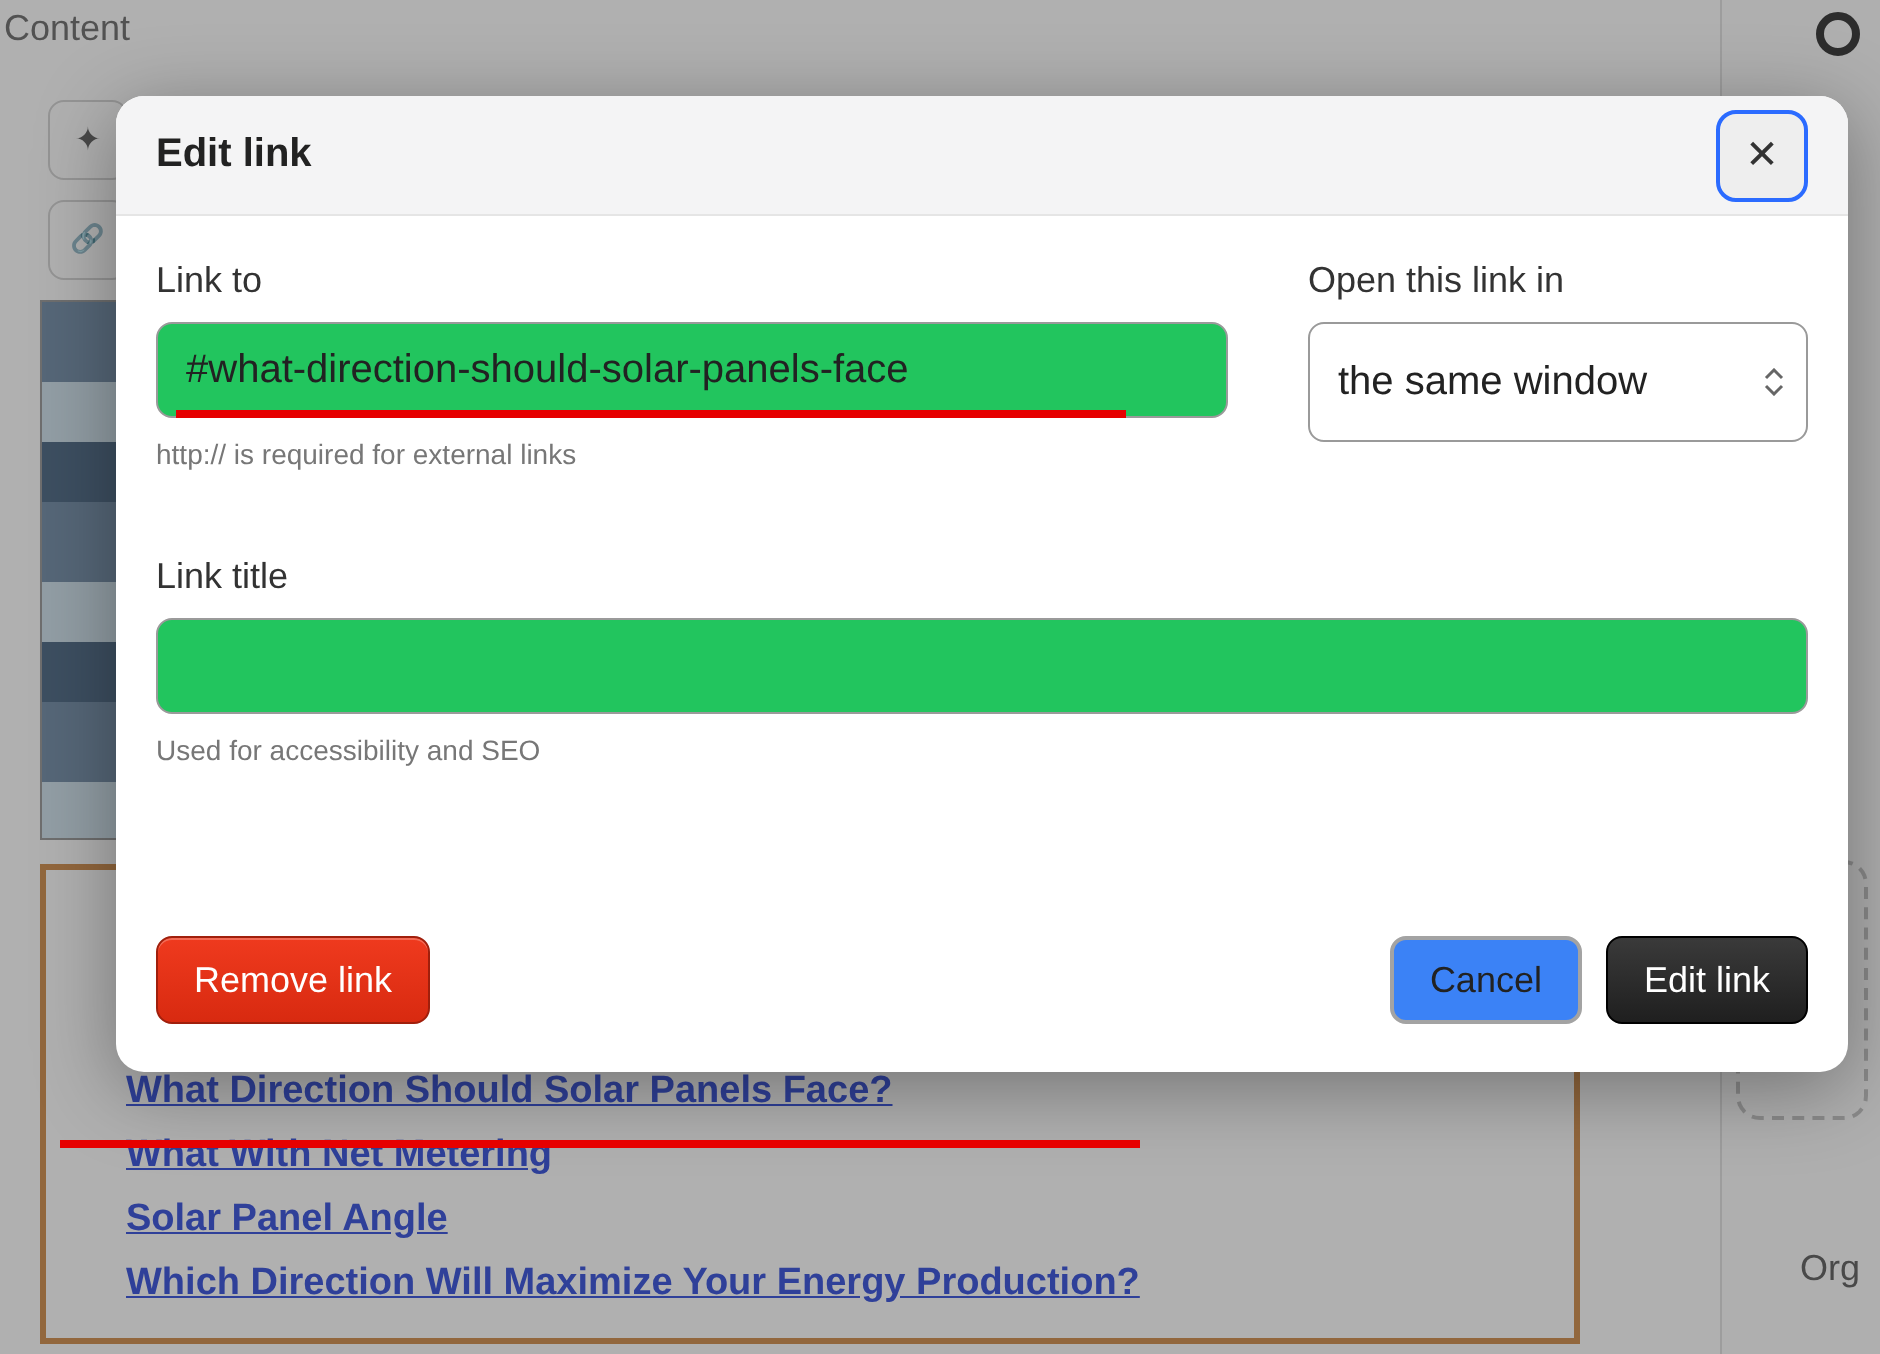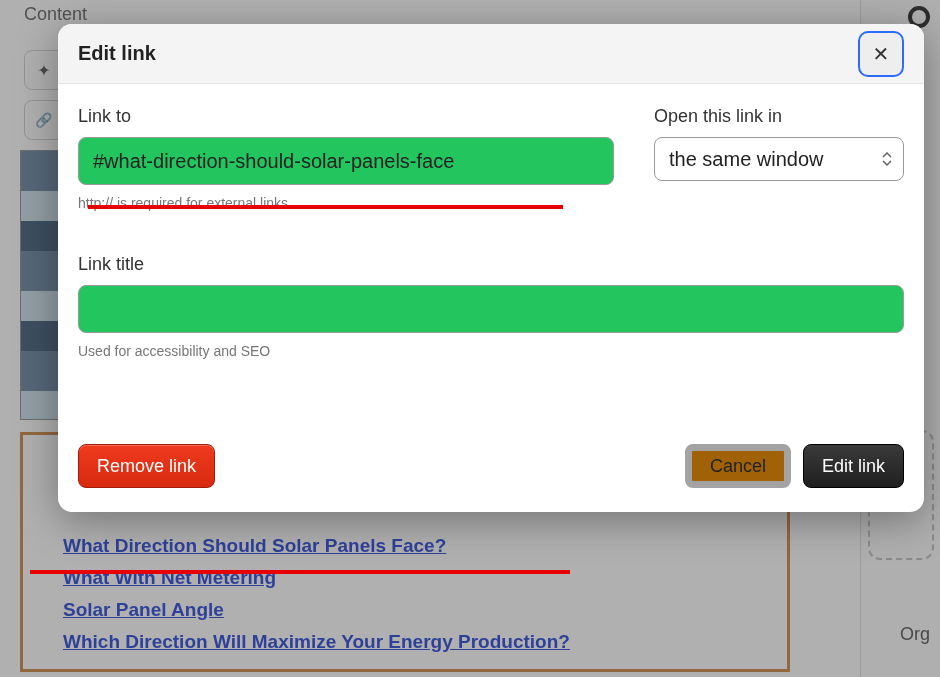--- a/index.html
+++ b/index.html
@@ -6,21 +6,21 @@
   html, body { width: 940px; height: 677px; overflow: hidden; font-family: -apple-system, BlinkMacSystemFont, "Segoe UI", Helvetica, Arial, sans-serif; }
   body { position: relative; background: #f5f5f5; }
 
   
   .bg {
     position: absolute; inset: 0;
     background: #fff;
     filter: brightness(1);
   }
   .bg .content-label {
-    position: absolute; top: 4px; left: 24px;
+    position: absolute; top: 4px; left: 2px;
     font-size: 18px; color: #555;
   }
   .bg .toolbar-btn {
     position: absolute;
     width: 40px; height: 40px;
     border: 1px solid #ccc; border-radius: 8px;
     background: #fff;
     display: flex; align-items: center; justify-content: center;
     color: #444;
   }
@@ -77,21 +77,21 @@
   
   .scrim {
     position: absolute; inset: 0;
     background: rgba(80,80,80,0.45);
     z-index: 10;
   }
 
   
   .modal {
     position: absolute; z-index: 20;
-    top: 24px; left: 58px;
+    top: 48px; left: 58px;
     width: 866px; height: 488px;
     background: #fff;
     border-radius: 14px;
     box-shadow: 0 8px 40px rgba(0,0,0,0.35);
     display: flex; flex-direction: column;
     overflow: hidden;
     justify-content: flex-end;
   }
   .modal-header {
     height: 60px;
@@ -126,21 +126,21 @@
     height: 48px;
     border: 1px solid #9a9a9a;
     border-radius: 8px;
     padding: 0 14px;
     font-size: 20px;
     color: #222;
     background: #22c55e;
   }
   .select-wrap { position: relative; }
   .select-input {
-    width: 100%; height: 44px;
+    width: 100%; height: 60px;
     border: 1px solid #9a9a9a; border-radius: 8px;
     padding: 0 36px 0 14px;
     font-size: 20px; color: #222;
     background: #fff;
     display: flex; align-items: center;
     cursor: pointer;
   }
   .select-caret {
     position: absolute; right: 12px; top: 50%; transform: translateY(-50%);
     display: flex; flex-direction: column; gap: 2px;
@@ -165,22 +165,22 @@
     display: inline-flex; align-items: center; justify-content: center;
     border: 1px solid transparent;
   }
   .btn-remove {
     background: linear-gradient(#ef3a1e,#d82a10);
     border: 1px solid #a01f0c;
     color: #fff;
     box-shadow: inset 0 1px 0 rgba(255,255,255,0.25);
   }
   .btn-cancel {
-    background: #a16207; color: #222;
-    border: 7px solid #a3a3a3;
+    background: #3b82f6; color: #222;
+    border: 2px solid #a3a3a3;
   }
   .btn-primary {
     background: linear-gradient(#3a3a3a,#1f1f1f);
     color: #fff;
     border: 1px solid #000;
   }
   .footer-spacer { flex: 1; }
   .footer-right { display: flex; gap: 12px; }
 
   

